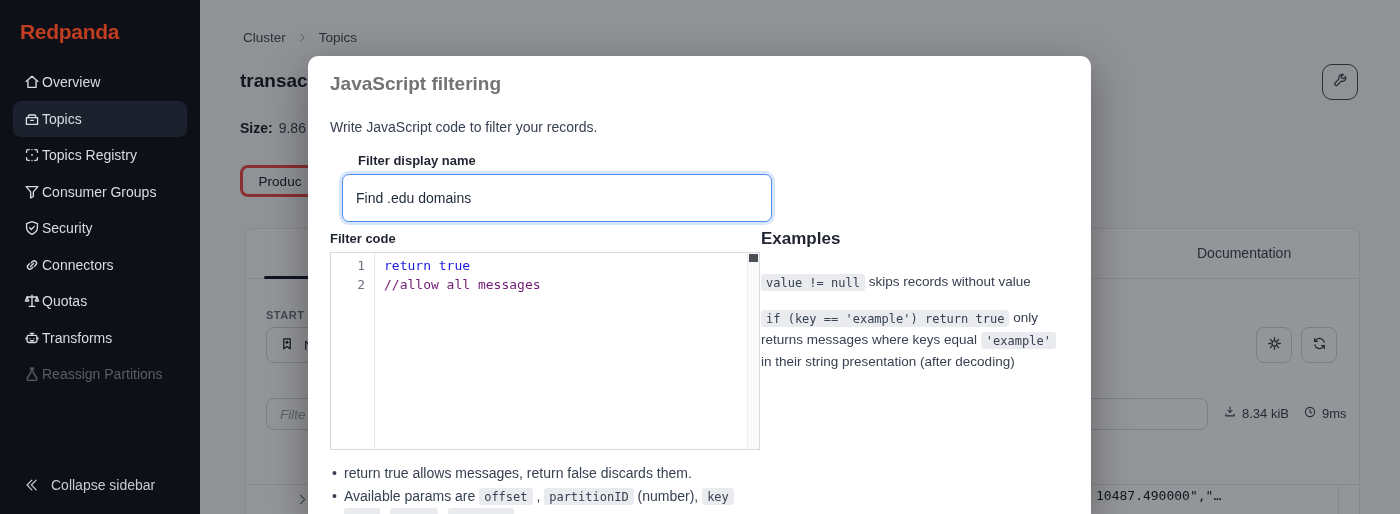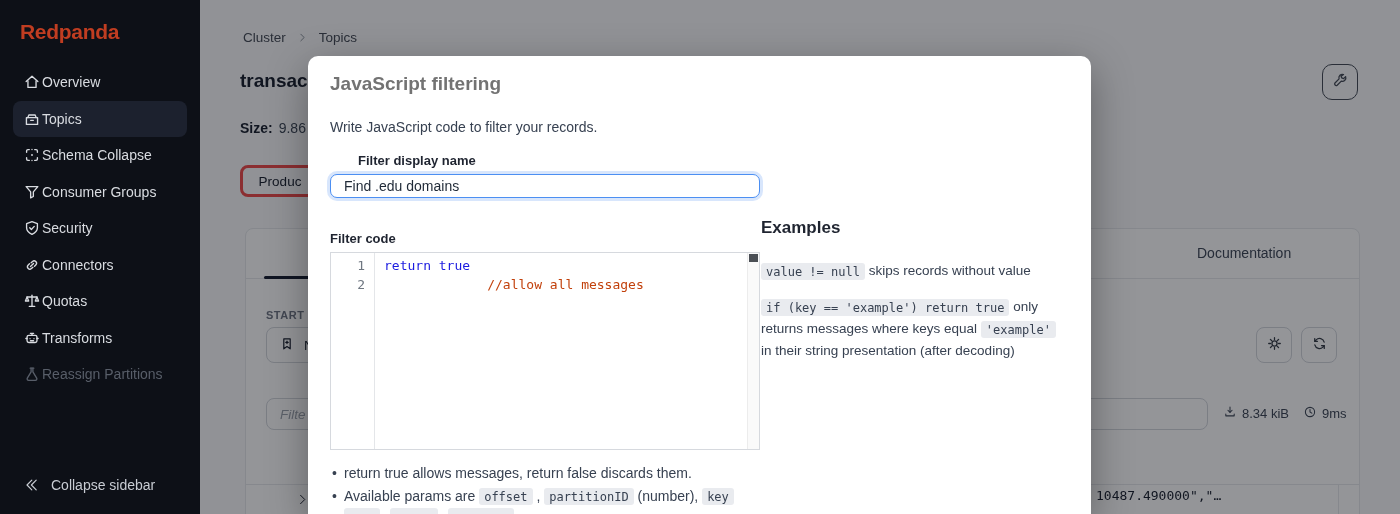--- a/index.html
+++ b/index.html
@@ -70,34 +70,34 @@
   
   .overlay { position:absolute; left:200px; top:0; width:1200px; height:514px; background:rgba(17,20,27,0.45); z-index:5; }
 
   
   .modal { position:absolute; left:308px; top:56px; width:783px; height:458px; background:#ffffff;
            border-radius:10px 10px 0 0; box-shadow:0 12px 40px rgba(0,0,0,0.35); z-index:10; overflow:hidden; }
   .modal-title { position:absolute; left:22px; top:17px; font-size:19px; font-weight:700; color:#737373; }
   .modal-sub { position:absolute; left:22px; top:63px; font-size:14px; color:#374151; }
   .field-label { position:absolute; left:22px; font-size:13px; font-weight:600; color:#1f2430; }
   .name-label { top:97px;margin-left:28px; } .code-label { top:175px; }
-  .name-input { position:absolute; left:22px; top:118px; width:430px; height:24px; border:1px solid #4c8ff2;
+  .name-input { position:absolute; left:34px; top:118px; width:430px; height:48px; border:1px solid #4c8ff2;
                 border-radius:7px; box-shadow:0 0 0 3px rgba(76,143,242,0.22); padding:8px 13px; font-size:14px;
                 color:#1f2937; font-family:"Liberation Sans", sans-serif; outline:none; background:#fff; }
   .editor { position:absolute; left:22px; top:196px; width:430px; height:198px; border:1px solid #d6d9de;
             background:#fff; display:flex; font-family:"DejaVu Sans Mono", monospace; font-size:13px; }
   .gutter { width:44px; border-right:1px solid #e4e6e9; padding:4px 9px 0 0; text-align:right; color:#6e7680; flex:none; }
   .gutter div { line-height:18.5px; }
   .codepane { flex:1; padding:4px 0 0 9px; overflow:hidden; }
   .codepane div { line-height:18.5px; white-space:pre; }
   .tok-kw { color:#1b1be0; }
-  .tok-comment { color:#c2410c;text-align:center; }
+  .tok-comment { color:#701a75; }
   .ed-scrollbar { width:12px; flex:none; background:#fafafa; border-left:1px solid #ececec; position:relative; }
   .ed-thumb { position:absolute; top:1px; left:1px; width:9px; height:8px; background:#4b4f55; }
-  .examples { position:absolute; left:453px; top:162px; width:300px; }
+  .examples { position:absolute; left:453px; top:173px; width:300px; }
   .examples-heading { font-size:17px; font-weight:700; color:#1f2430; margin-bottom:22px; }
   .example-item { font-size:13.5px; color:#374151; line-height:21px; margin-bottom:14px; }
   .chip { font-family:"DejaVu Sans Mono", monospace; font-size:12px; background:#e9ebef; color:#374151;
           border-radius:3px; padding:1.5px 5px; }
   .notes { position:absolute; left:22px; top:406px; width:745px; }
   .note { font-size:14px; color:#374151; line-height:22.5px; padding-left:14px; position:relative; white-space:nowrap; }
   .note::before { content:"•"; position:absolute; left:2px; color:#374151; }
   .cut-chip { display:inline-block; height:18px; background:#e9ebef; border-radius:3px; margin-right:10px; vertical-align:top; }
 
   .brand { color:#c03d21; }
@@ -134,21 +134,21 @@
           <span class="nicon">
             <svg viewBox="0 0 20 20">
               <path d="M4 7V5.5A1.5 1.5 0 0 1 5.5 4H7"></path>
               <path d="M13 4h1.5A1.5 1.5 0 0 1 16 5.5V7"></path>
               <path d="M16 13v1.5a1.5 1.5 0 0 1-1.5 1.5H13"></path>
               <path d="M7 16H5.5A1.5 1.5 0 0 1 4 14.5V13"></path>
               <circle cx="10" cy="10" r="1" fill="currentColor" stroke="none"></circle>
               <path d="M10 3.8v.1M10 16.1v.1"></path>
             </svg>
           </span>
-          <span>Schema Collapse</span>
+          <span>Topics Registry</span>
         </div>
         <div class="nav-item">
           <span class="nicon">
             <svg viewBox="0 0 20 20">
               <path d="M3.5 4h13l-5 5.8V15l-3 1.5V9.8z"></path>
             </svg>
           </span>
           <span>Consumer Groups</span>
         </div>
         <div class="nav-item">

